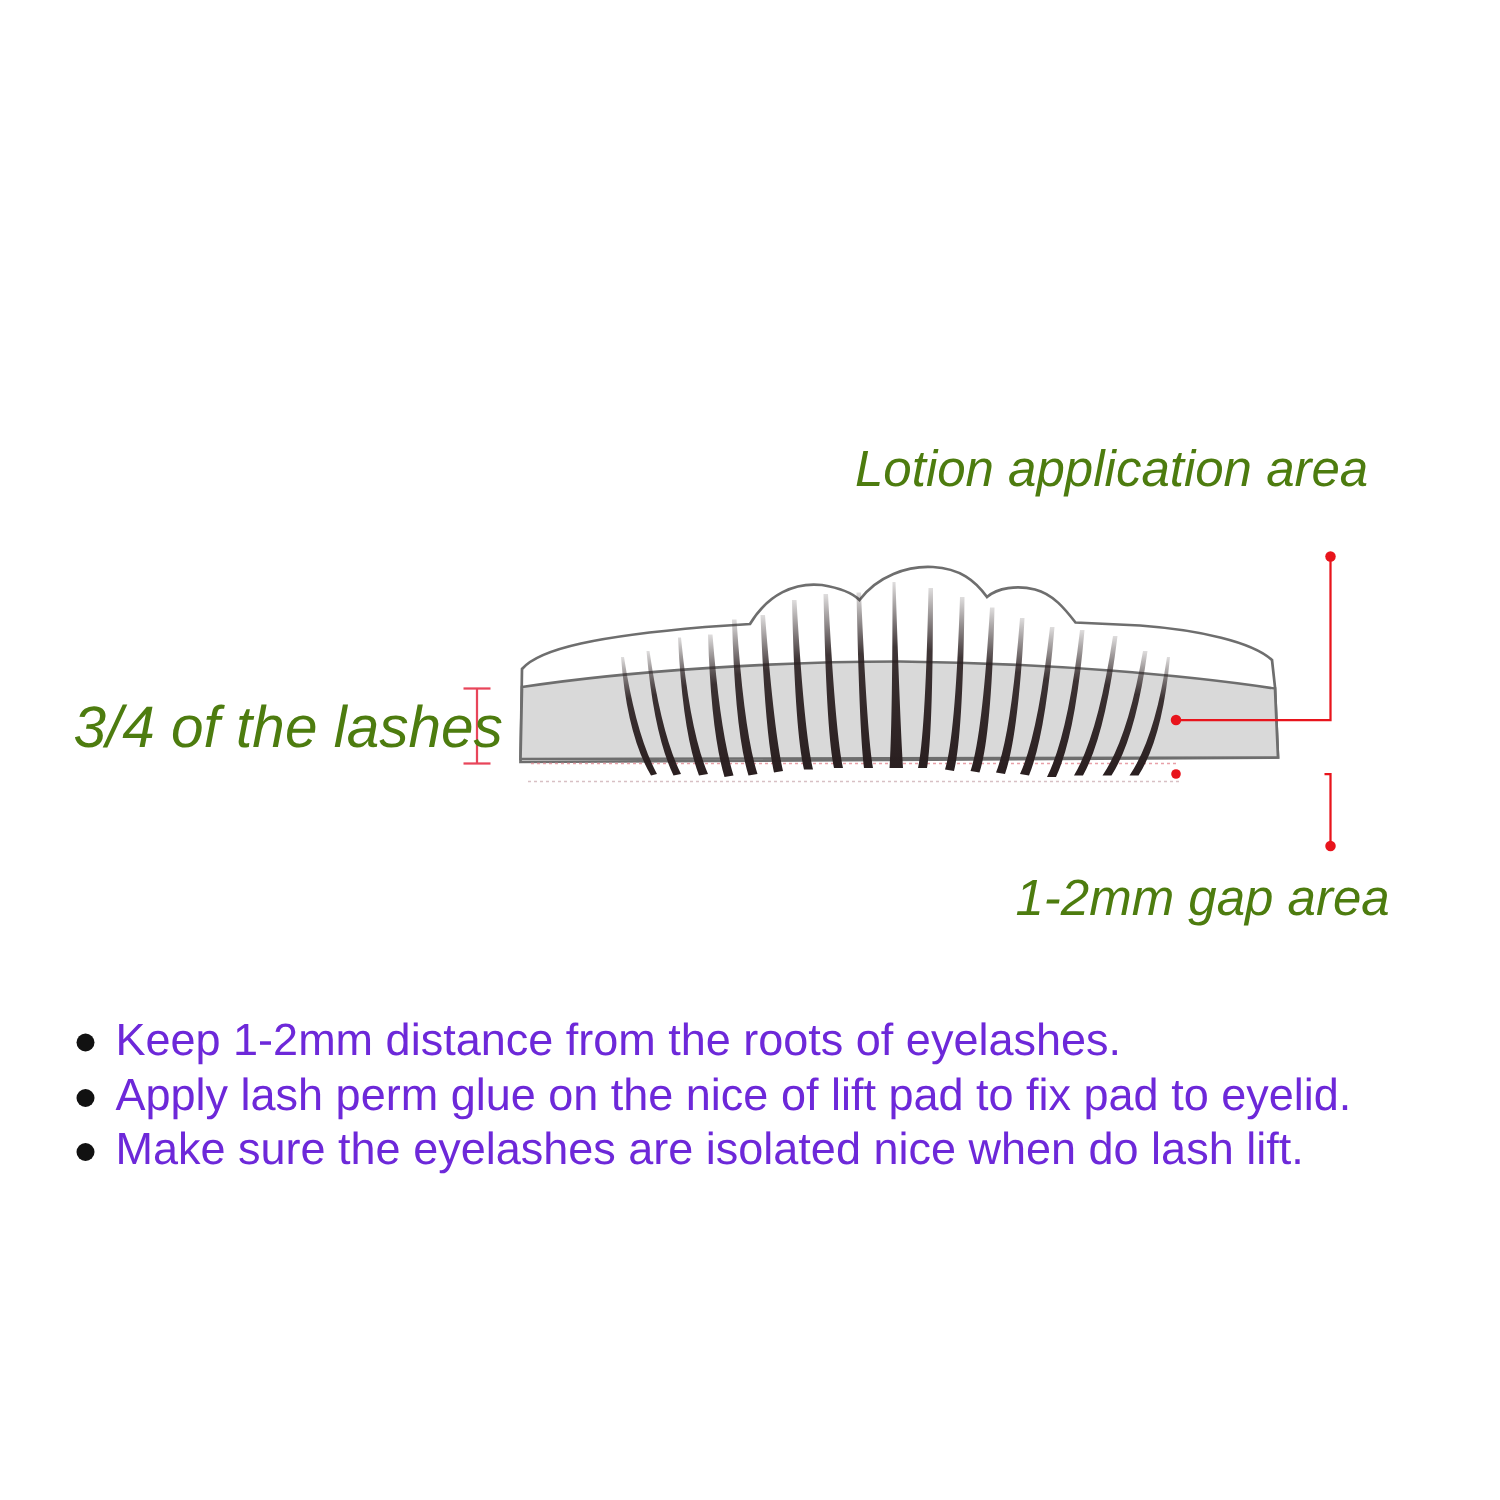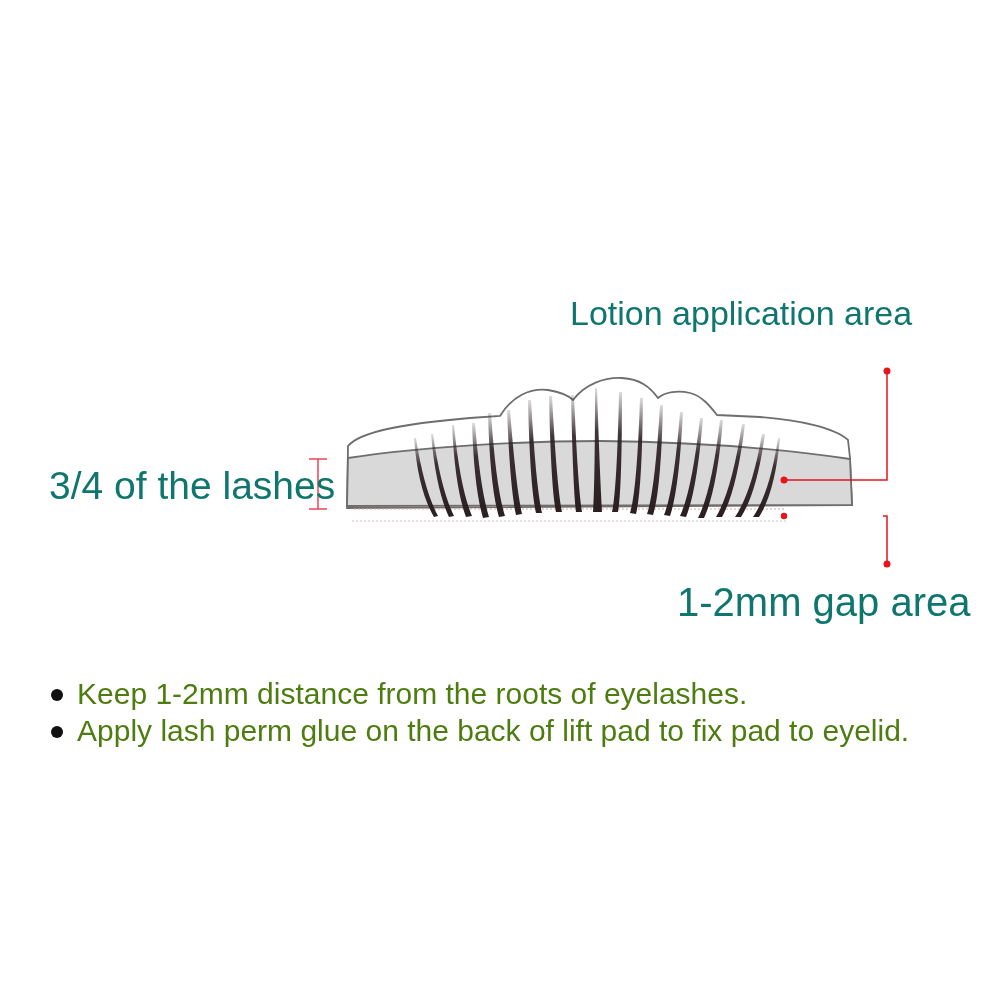--- a/index.html
+++ b/index.html
@@ -12,57 +12,58 @@
       height: 1000px;
       position: relative;
       overflow: hidden;
       font-family: "DejaVu Sans", "Liberation Sans", sans-serif;
       color: #111111;
     }
     .label {
       position: absolute;
       white-space: nowrap;
       font-family: "Liberation Sans", "DejaVu Sans", sans-serif;
-      color: #0f766e;
+      color: #4d7c0f;
       line-height: 1;
+      font-style: italic;
     }
     #label-lotion {
       left: 570px;
       top: 296px;
       font-size: 34px;
     }
     #label-lashes {
       left: 49px;
       top: 466px;
       font-size: 39px;
     }
     #label-gap {
       left: 677px;
       top: 582px;
-      font-size: 40px;
+      font-size: 34px;
     }
     svg.diagram {
       position: absolute;
       left: 0;
       top: 0;
       width: 1000px;
       height: 1000px;
     }
     ul.notes {
       position: absolute;
       left: 48px;
       top: 676px;
       width: 920px;
       margin: 0;
       padding: 0;
       list-style: none;
       font-family: "Liberation Sans", "DejaVu Sans", sans-serif;
       font-size: 30px;
       line-height: 36.5px;
-      color: #4d7c0f;
+      color: #6d28d9;
     }
     ul.notes li {
       position: relative;
       padding-left: 29px;
       margin: 0;
     }
     ul.notes li .bullet {
       position: absolute;
       left: 3px;
       top: 13px;
@@ -157,15 +158,19 @@
 <div id="label-lashes" class="label">3/4 of the lashes</div>
 <div id="label-gap" class="label">1-2mm gap area</div>
 
 <ul class="notes">
   <li>
     <span class="bullet"></span>
     <span>Keep 1-2mm distance from the roots of eyelashes.</span>
   </li>
   <li>
     <span class="bullet"></span>
-    <span>Apply lash perm glue on the back of lift pad to fix pad to eyelid.</span>
+    <span>Apply lash perm glue on the nice of lift pad to fix pad to eyelid.</span>
+  </li>
+  <li>
+    <span class="bullet"></span>
+    <span>Make sure the eyelashes are isolated nice when do lash lift.</span>
   </li>
 </ul>
 
 </body></html>

